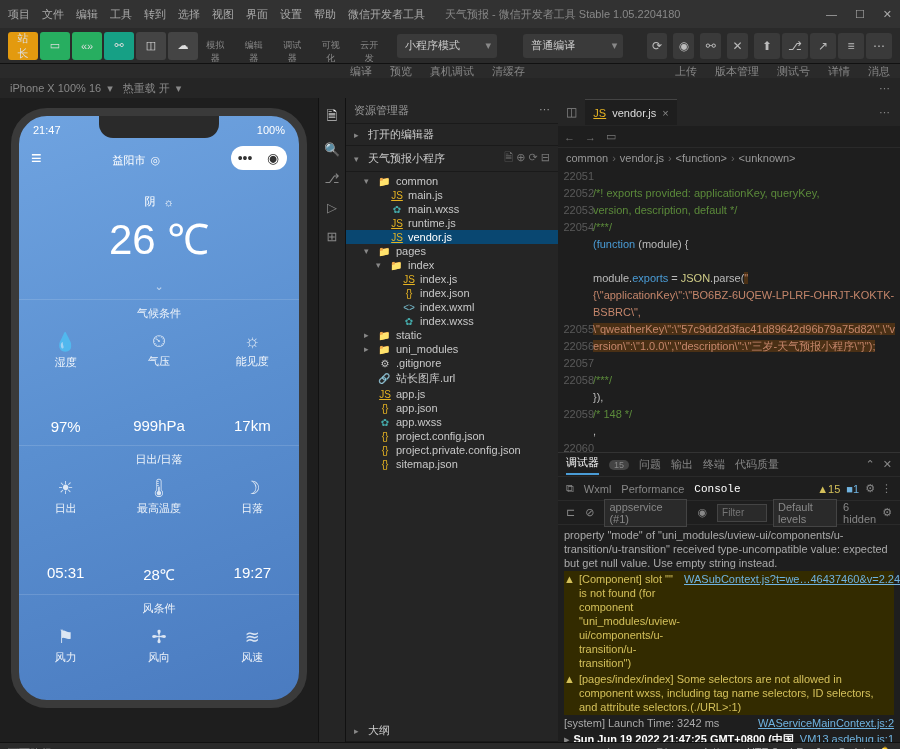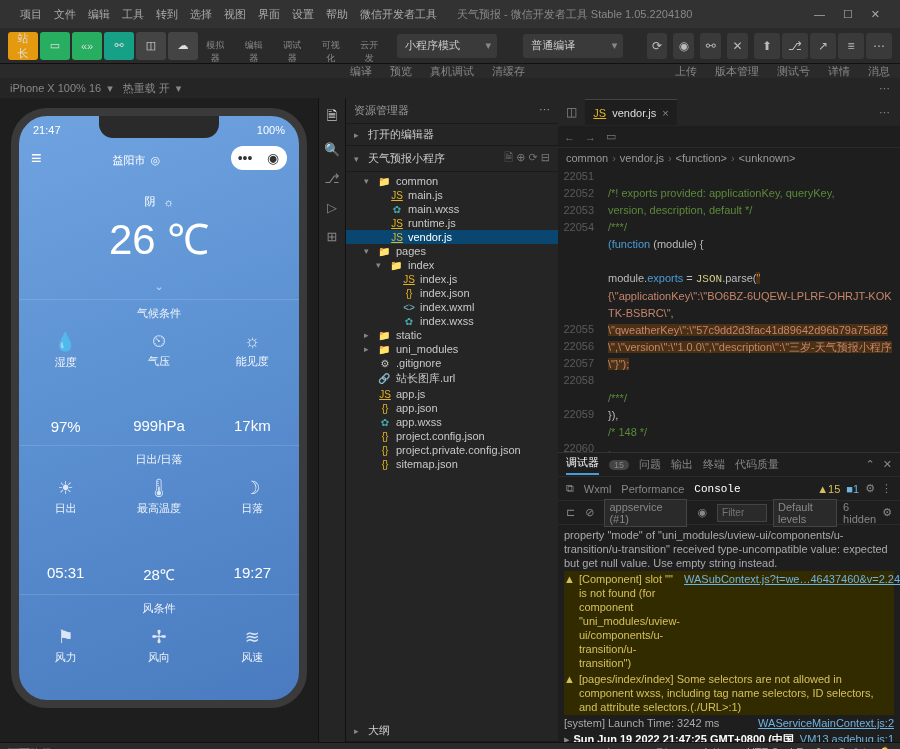--- a/index.html
+++ b/index.html
@@ -1,17 +1,17 @@
 <!DOCTYPE html>
 <html><head>
 <meta charset="utf-8">
 <style>
 * { margin:0; padding:0; box-sizing:border-box; font-family:"Microsoft YaHei",Arial,sans-serif; font-size:11px; }
 body { background:#1e1e1e; color:#ccc; width:900px; height:749px; overflow:hidden; position:relative; }
-.titlebar { height:28px; background:#323232; display:flex; align-items:center; padding:0 20px; gap:12px; color:#aaa; }
+.titlebar { height:28px; background:#323232; display:flex; align-items:center; padding:0 8px; gap:12px; color:#aaa; }
 .titlebar .menu { display:flex; gap:12px; }
 .titlebar .title { margin-left:8px; color:#888; }
 .titlebar .wincontrols { margin-left:auto; display:flex; gap:18px; font-size:13px; }
 .toolbar { height:36px; background:#2a2a2a; display:flex; align-items:center; padding:4px 8px; gap:6px; border-bottom:1px solid #111; }
 .tbgroup { display:flex; align-items:center; gap:2px; }
 .tb-btn { height:28px; min-width:30px; border-radius:3px; display:flex; flex-direction:column; align-items:center; justify-content:center; font-size:9px; color:#ddd; padding:2px 6px; }
 .orange{background:#e39a0f;} .green{background:#27ae60;} .teal{background:#16a085;} .gray{background:#444;}
 .tb-sel { background:#3a3a3a; height:24px; border-radius:3px; padding:0 20px 0 8px; color:#ccc; display:flex; align-items:center; position:relative; min-width:100px; }
 .tb-sel::after{content:"▾"; position:absolute; right:6px; color:#888;}
 .tb-icon { width:26px; height:26px; border-radius:3px; background:#3a3a3a; display:flex; align-items:center; justify-content:center; color:#bbb; font-size:12px; }
@@ -56,22 +56,22 @@
 .tabs .sp{color:#888; font-size:12px; padding:0 4px;}
 .etab{ background:#1e1e1e; height:26px; padding:0 8px; display:flex; align-items:center; gap:6px; color:#ddd; border-top:1px solid #444;}
 .etab .x{color:#888;}
 .tabs .dots{margin-left:auto; color:#888; padding:0 6px;}
 .etb{ height:22px; background:#1e1e1e; display:flex; align-items:center; padding:0 6px; gap:10px; color:#777; font-size:11px; border-bottom:1px solid #2a2a2a;}
 .bc{ height:20px; display:flex; align-items:center; gap:4px; padding:0 8px; color:#999; font-size:10px; background:#1e1e1e; overflow:hidden;}
 .bc .s{color:#666;}
 .code{ flex:1; background:#1e1e1e; font-family:Consolas,monospace; font-size:11px; line-height:17px; overflow:hidden; position:relative;}
 .gut{ position:absolute; left:0; top:0; width:42px; text-align:right; color:#5a5a5a; padding-right:6px;}
 .gut div{height:17px;}
-.src{ margin-left:50px; padding-right:4px; color:#bbb; white-space:pre-wrap; word-break:break-all;}
-.src .c{color:#5b8a3a;} .src .k{color:#4a9cd6;} .src .s{color:#c5866b;} .src .p{color:#bbb;} .src .f{color:#d0cd87;font-family:Liberation Mono, monospace;} .src .hi{background:#4a3015;}
+.src{ margin-left:35px; padding-right:4px; color:#bbb; white-space:pre-wrap; word-break:break-all;}
+.src .c{color:#5b8a3a;} .src .k{color:#4a9cd6;} .src .s{color:#c5866b;} .src .p{color:#bbb;} .src .f{color:#d0cd87;} .src .hi{background:#4a3015;}
 .term{ height:290px; background:#1e1e1e; border-top:1px solid #333; display:flex; flex-direction:column;}
 .tabs2{ height:24px; display:flex; align-items:center; gap:10px; padding:0 8px; color:#888; font-size:11px; border-bottom:1px solid #2a2a2a;}
 .tabs2 .act{color:#fff; border-bottom:2px solid #4a9cd6; padding-bottom:3px;}
 .tabs2 .badge{ background:#444; border-radius:8px; padding:0 5px; font-size:9px;}
 .tabs2 .r{margin-left:auto; display:flex; gap:8px; align-items:center;}
 .subt{ height:24px; display:flex; align-items:center; gap:10px; padding:0 8px; color:#888; font-size:11px; border-bottom:1px solid #2a2a2a;}
 .subt .act2{color:#fff;font-family:Liberation Mono, monospace;}
 .subt .r{margin-left:auto; display:flex; gap:6px; align-items:center;}
 .subt input{ background:#2a2a2a; border:1px solid #444; color:#ccc; height:18px; padding:0 4px; font-size:10px; width:50px;}
 .subt .sel2{ background:#2a2a2a; border:1px solid #444; padding:1px 12px 1px 4px; position:relative;}

